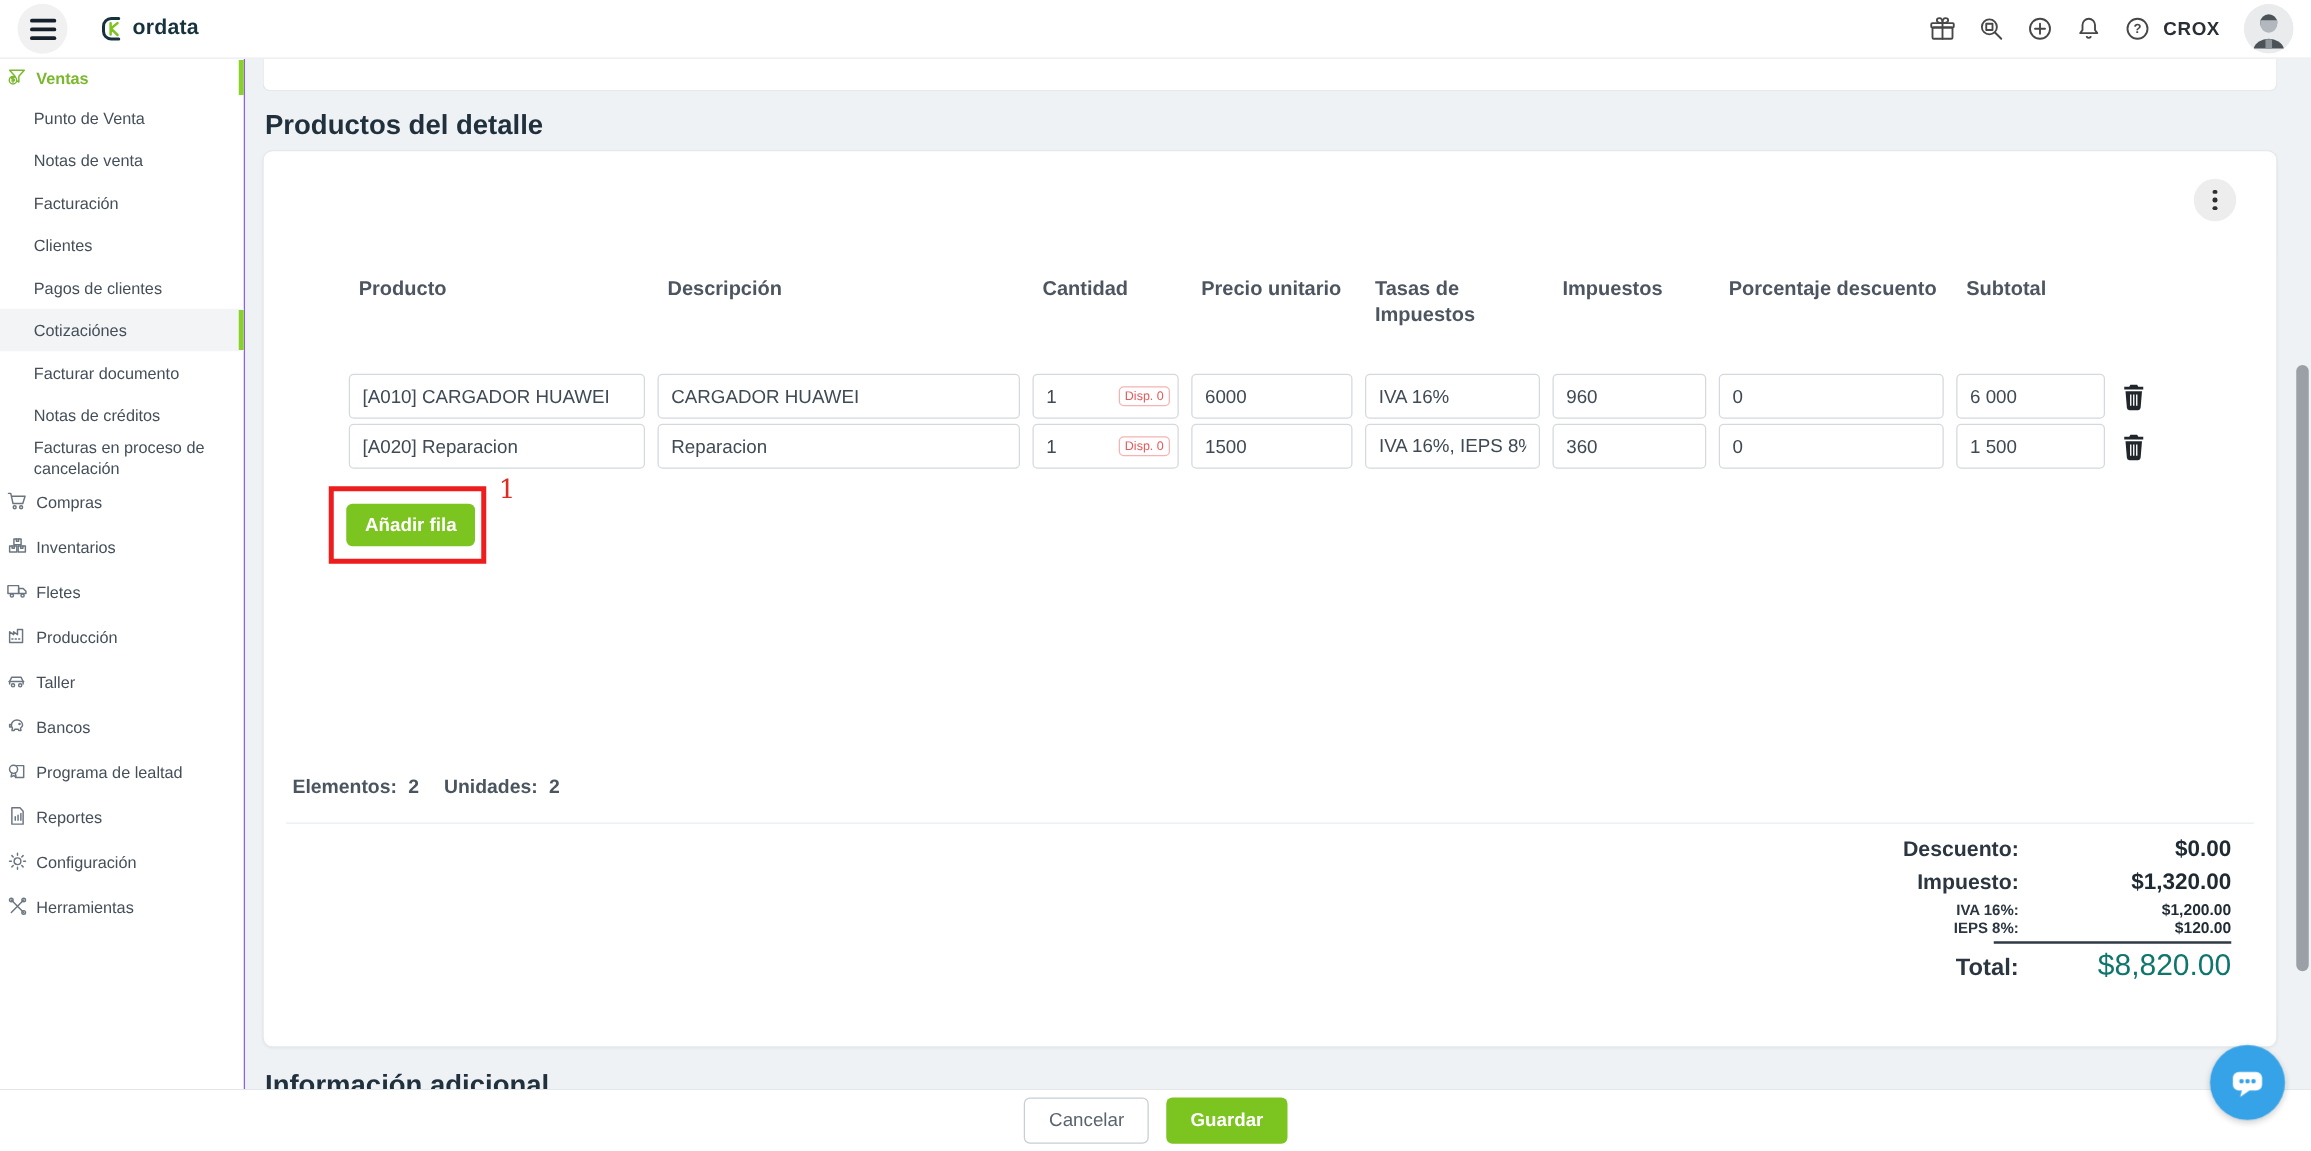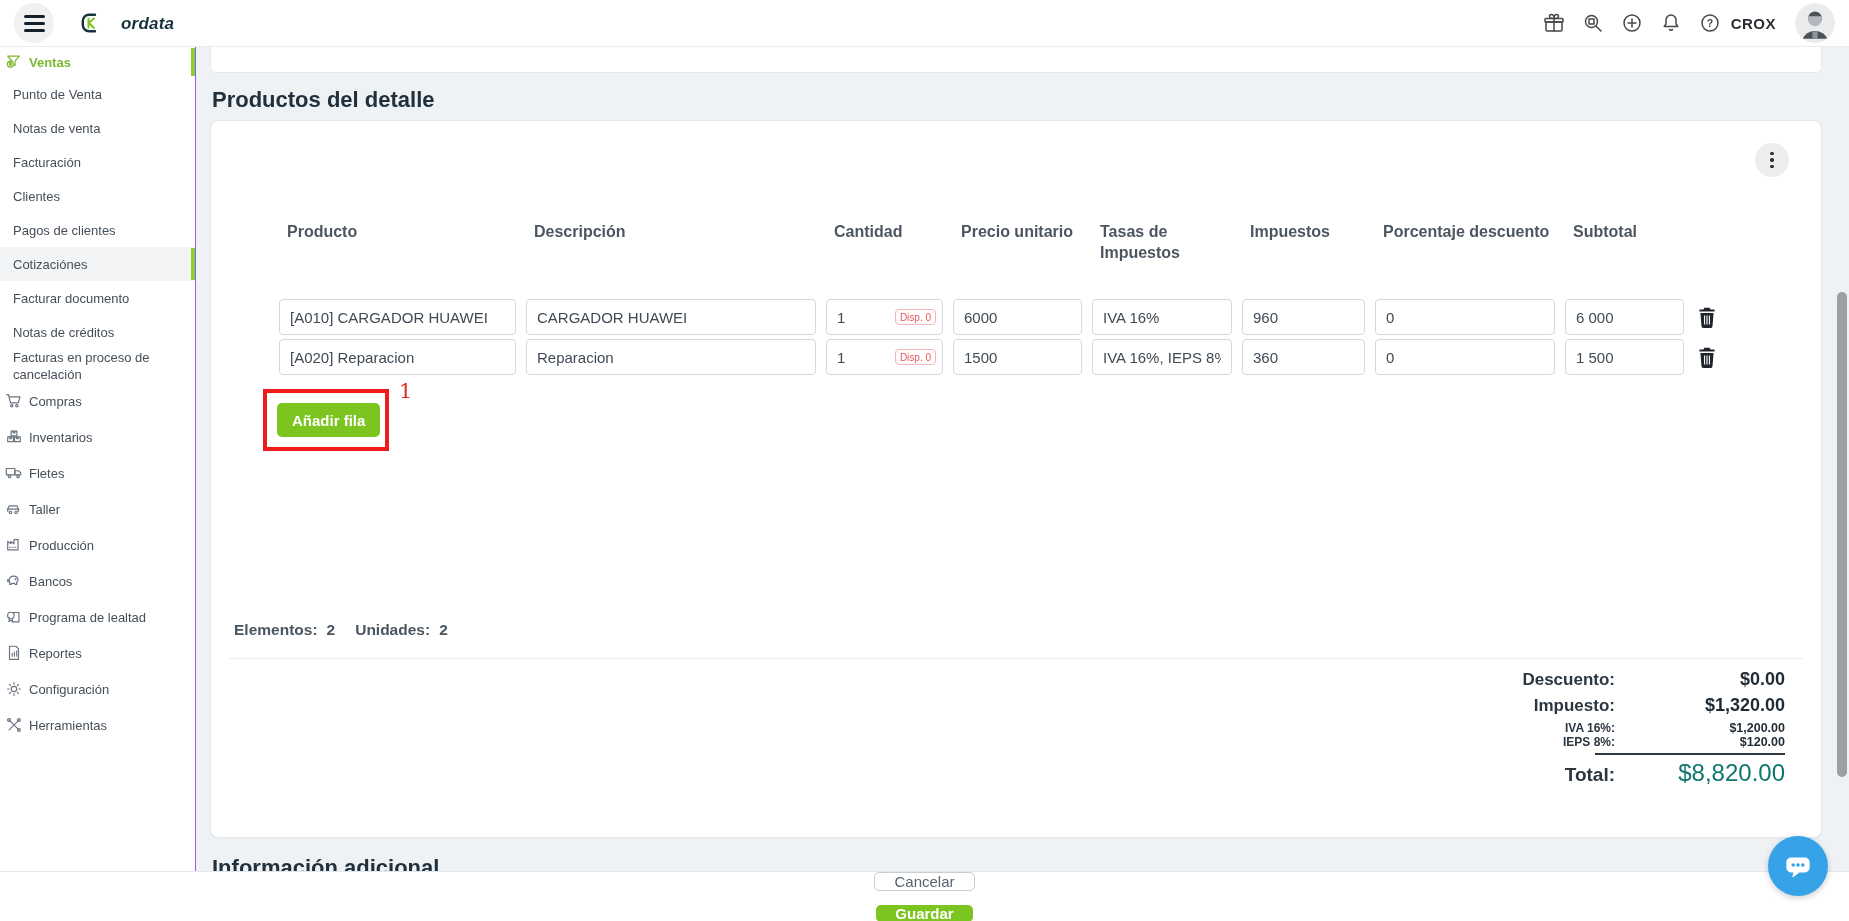--- a/index.html
+++ b/index.html
@@ -2,42 +2,42 @@
 <html><head>
 <meta charset="utf-8">
 <style>
   * { margin:0; padding:0; box-sizing:border-box; }
   html,body { width:1849px; height:921px; overflow:hidden; font-family:"Liberation Sans", sans-serif; background:#fff; }
 
   
   .topbar { height:47px; background:#fff; display:flex; align-items:center; padding:0 14px; position:relative; z-index:30; border-bottom:1px solid #ececec; }
   .hamburger-btn { width:40px; height:40px; border-radius:50%; background:#f1f1f1; border:none; display:flex; flex-direction:column; justify-content:center; align-items:center; gap:4px; cursor:pointer; }
   .hamburger-btn span { display:block; width:21px; height:3px; background:#15202b; border-radius:2px; }
-  .brand { display:flex; align-items:flex-end; gap:19px; margin-left:26px;font-style:italic; }
+  .brand { display:flex; align-items:flex-start; gap:4px; margin-left:26px; }
   .brand-text { font-size:17px; font-weight:700; color:#16323d; letter-spacing:.2px; }
   .topbar-right { margin-left:auto; display:flex; align-items:center; gap:15px; }
   .tb-icon { width:24px; height:24px; display:flex; align-items:center; justify-content:center; cursor:pointer; background:none; border:none; }
   .tb-icon svg { width:22px; height:22px; stroke:#474747; fill:none; stroke-width:1.5; stroke-linecap:round; stroke-linejoin:round; }
   .username { font-size:15px; font-weight:700; color:#2a2f35; letter-spacing:.5px; margin-left:-6px; }
   .avatar { width:40px; height:40px; border-radius:50%; overflow:hidden; cursor:pointer; margin-left:4px; }
 
   
   .app { display:flex; height:874px; }
   .sidebar { width:196px; background:#fff; border-right:1px solid #8b5cf6; position:relative; z-index:20; }
   .content { flex:1; position:relative; background:#eef2f5; overflow:hidden; }
 
   
   .side-parent { height:30px; display:flex; align-items:center; gap:5px; padding-left:4px; position:relative; cursor:pointer; font-size:13px; color:#454f59; }
   .side-parent.h36 { height:36px; }
   .side-parent .s-icon { width:20px; height:20px; display:flex; align-items:center; justify-content:center; color:#6b7580; }
   .side-parent .s-icon svg { width:18px; height:18px; stroke:currentColor; fill:none; stroke-width:1.3; stroke-linecap:round; stroke-linejoin:round; }
   .side-parent.active { color:#7cb82f; font-weight:700; }
   .side-parent.active .s-icon { color:#7cb82f; }
   .side-parent.active::after, .side-child.active::after { content:""; position:absolute; right:0; top:1px; bottom:1px; width:4px; background:#8bd12e; }
-  .side-child { min-height:34px; display:flex; align-items:center; padding-left:13px; padding-right:14px; position:relative; cursor:pointer; font-size:13px; color:#454f59; line-height:17px; }
+  .side-child { min-height:34px; display:flex; align-items:center; padding-left:27px; padding-right:14px; position:relative; cursor:pointer; font-size:13px; color:#454f59; line-height:17px; }
   .side-child.active { background:#f2f4f5; }
 
   
   .partial-card { position:absolute; top:0; left:14px; right:27px; height:26px; background:#fff; border:1px solid #e4e9ed; border-top:none; border-radius:0 0 6px 6px; }
   .section-title { position:absolute; top:40px; left:16px; font-size:22px; font-weight:700; color:#20303c; }
   .card { position:absolute; top:73px; left:14px; right:27px; height:718px; background:#fff; border:1px solid #e4e9ed; border-radius:8px; box-shadow:0 1px 2px rgba(0,0,0,.04); }
   .kebab-btn { position:absolute; top:22px; right:32px; width:34px; height:34px; border-radius:50%; background:#ededed; border:none; cursor:pointer; display:flex; flex-direction:column; align-items:center; justify-content:center; gap:3px; }
   .kebab-btn i { width:3.5px; height:3.5px; border-radius:50%; background:#2f2f2f; }
 
   .table-area { position:absolute; top:100px; left:68px; right:20px; }
@@ -72,21 +72,21 @@
   .tot-row.small .tv { font-size:12.5px; font-weight:700; color:#1f2a33; }
   .totals-rule { width:190px; border-top:2px solid #2f3a44; margin:4px 0 4px auto; }
   .tot-row.total .tl { font-size:19px; font-weight:700; color:#2b3640; }
   .tot-row.total .tv { font-size:24px; font-weight:400; color:#0f766e; }
 
   .next-section-title { position:absolute; top:808px; left:16px; font-size:22px; font-weight:700; color:#20303c; }
 
   .scroll-thumb { position:absolute; right:2px; top:245px; width:10px; height:485px; border-radius:5px; background:#9aa0a6; }
 
   
-  .footer-bar { position:fixed; left:0; right:0; bottom:0; height:50px; background:#fff; border-top:1px solid #e3e7ea; display:flex; align-items:center; justify-content:center; gap:14px; z-index:40;flex-direction:column; }
+  .footer-bar { position:fixed; left:0; right:0; bottom:0; height:50px; background:#fff; border-top:1px solid #e3e7ea; display:flex; align-items:center; justify-content:center; gap:14px; z-index:40; }
   .btn-cancel { height:37px; padding:0 19px; background:#fff; border:1px solid #c8ced4; border-radius:5px; font-size:15px; color:#5a646e; cursor:pointer; font-family:"Liberation Sans", sans-serif; }
   .btn-save { height:37px; padding:0 19px; background:#7cc41f; border:none; border-radius:5px; font-size:15px; font-weight:700; color:#fff; cursor:pointer; font-family:"Liberation Sans", sans-serif; }
 
   .chat-fab { position:fixed; right:21px; bottom:25px; width:60px; height:60px; border-radius:50%; background:#36a3e8; border:none; cursor:pointer; z-index:60; display:flex; align-items:center; justify-content:center; box-shadow:0 2px 6px rgba(0,0,0,.2); }
 </style>
 </head>
 <body>
 
 <header class="topbar">
   <button class="hamburger-btn">
@@ -201,36 +201,36 @@
             <path d="M11 7.5h4l2.5 2.5v2H11z"></path>
             <circle cx="5" cy="13.8" r="1.4"></circle>
             <circle cx="14.5" cy="13.8" r="1.4"></circle>
           </svg>
         </span>
         <span>Fletes</span>
       </div>
       <div class="side-parent h36">
         <span class="s-icon">
           <svg viewBox="0 0 20 20">
+            <path d="M3 15.5V6l3.5 2.6V6L10 8.6V4h4.5v11.5z"></path>
+            <path d="M5 12.5h1M8 12.5h1M11 12.5h1"></path>
+          </svg>
+        </span>
+        <span>Producción</span>
+      </div>
+      <div class="side-parent h36">
+        <span class="s-icon">
+          <svg viewBox="0 0 20 20">
             <path d="M3 12.5v-2.3L4.8 6.5h8.4L15 10.2v2.3"></path>
             <path d="M2.5 10.2h13"></path>
             <circle cx="6" cy="13.6" r="1.4"></circle>
             <circle cx="12.4" cy="13.6" r="1.4"></circle>
           </svg>
         </span>
         <span>Taller</span>
-      </div>
-      <div class="side-parent h36">
-        <span class="s-icon">
-          <svg viewBox="0 0 20 20">
-            <path d="M3 15.5V6l3.5 2.6V6L10 8.6V4h4.5v11.5z"></path>
-            <path d="M5 12.5h1M8 12.5h1M11 12.5h1"></path>
-          </svg>
-        </span>
-        <span>Producción</span>
       </div>
       <div class="side-parent h36">
         <span class="s-icon">
           <svg viewBox="0 0 20 20">
             <path d="M14.5 9.2c0-2.8-2.1-4.7-5-4.7S4.6 6.4 4.6 9c0 1 .3 1.8.9 2.5l-.4 2.3h2l.4-1.1h3.2l.4 1.1h2l-.4-2.2c.6-.5 1.8-1.2 1.8-2.4zM4.7 8.4H3v2.2h1.7"></path>
             <circle cx="11.8" cy="8" r=".5" fill="currentColor"></circle>
           </svg>
         </span>
         <span>Bancos</span>
       </div>

